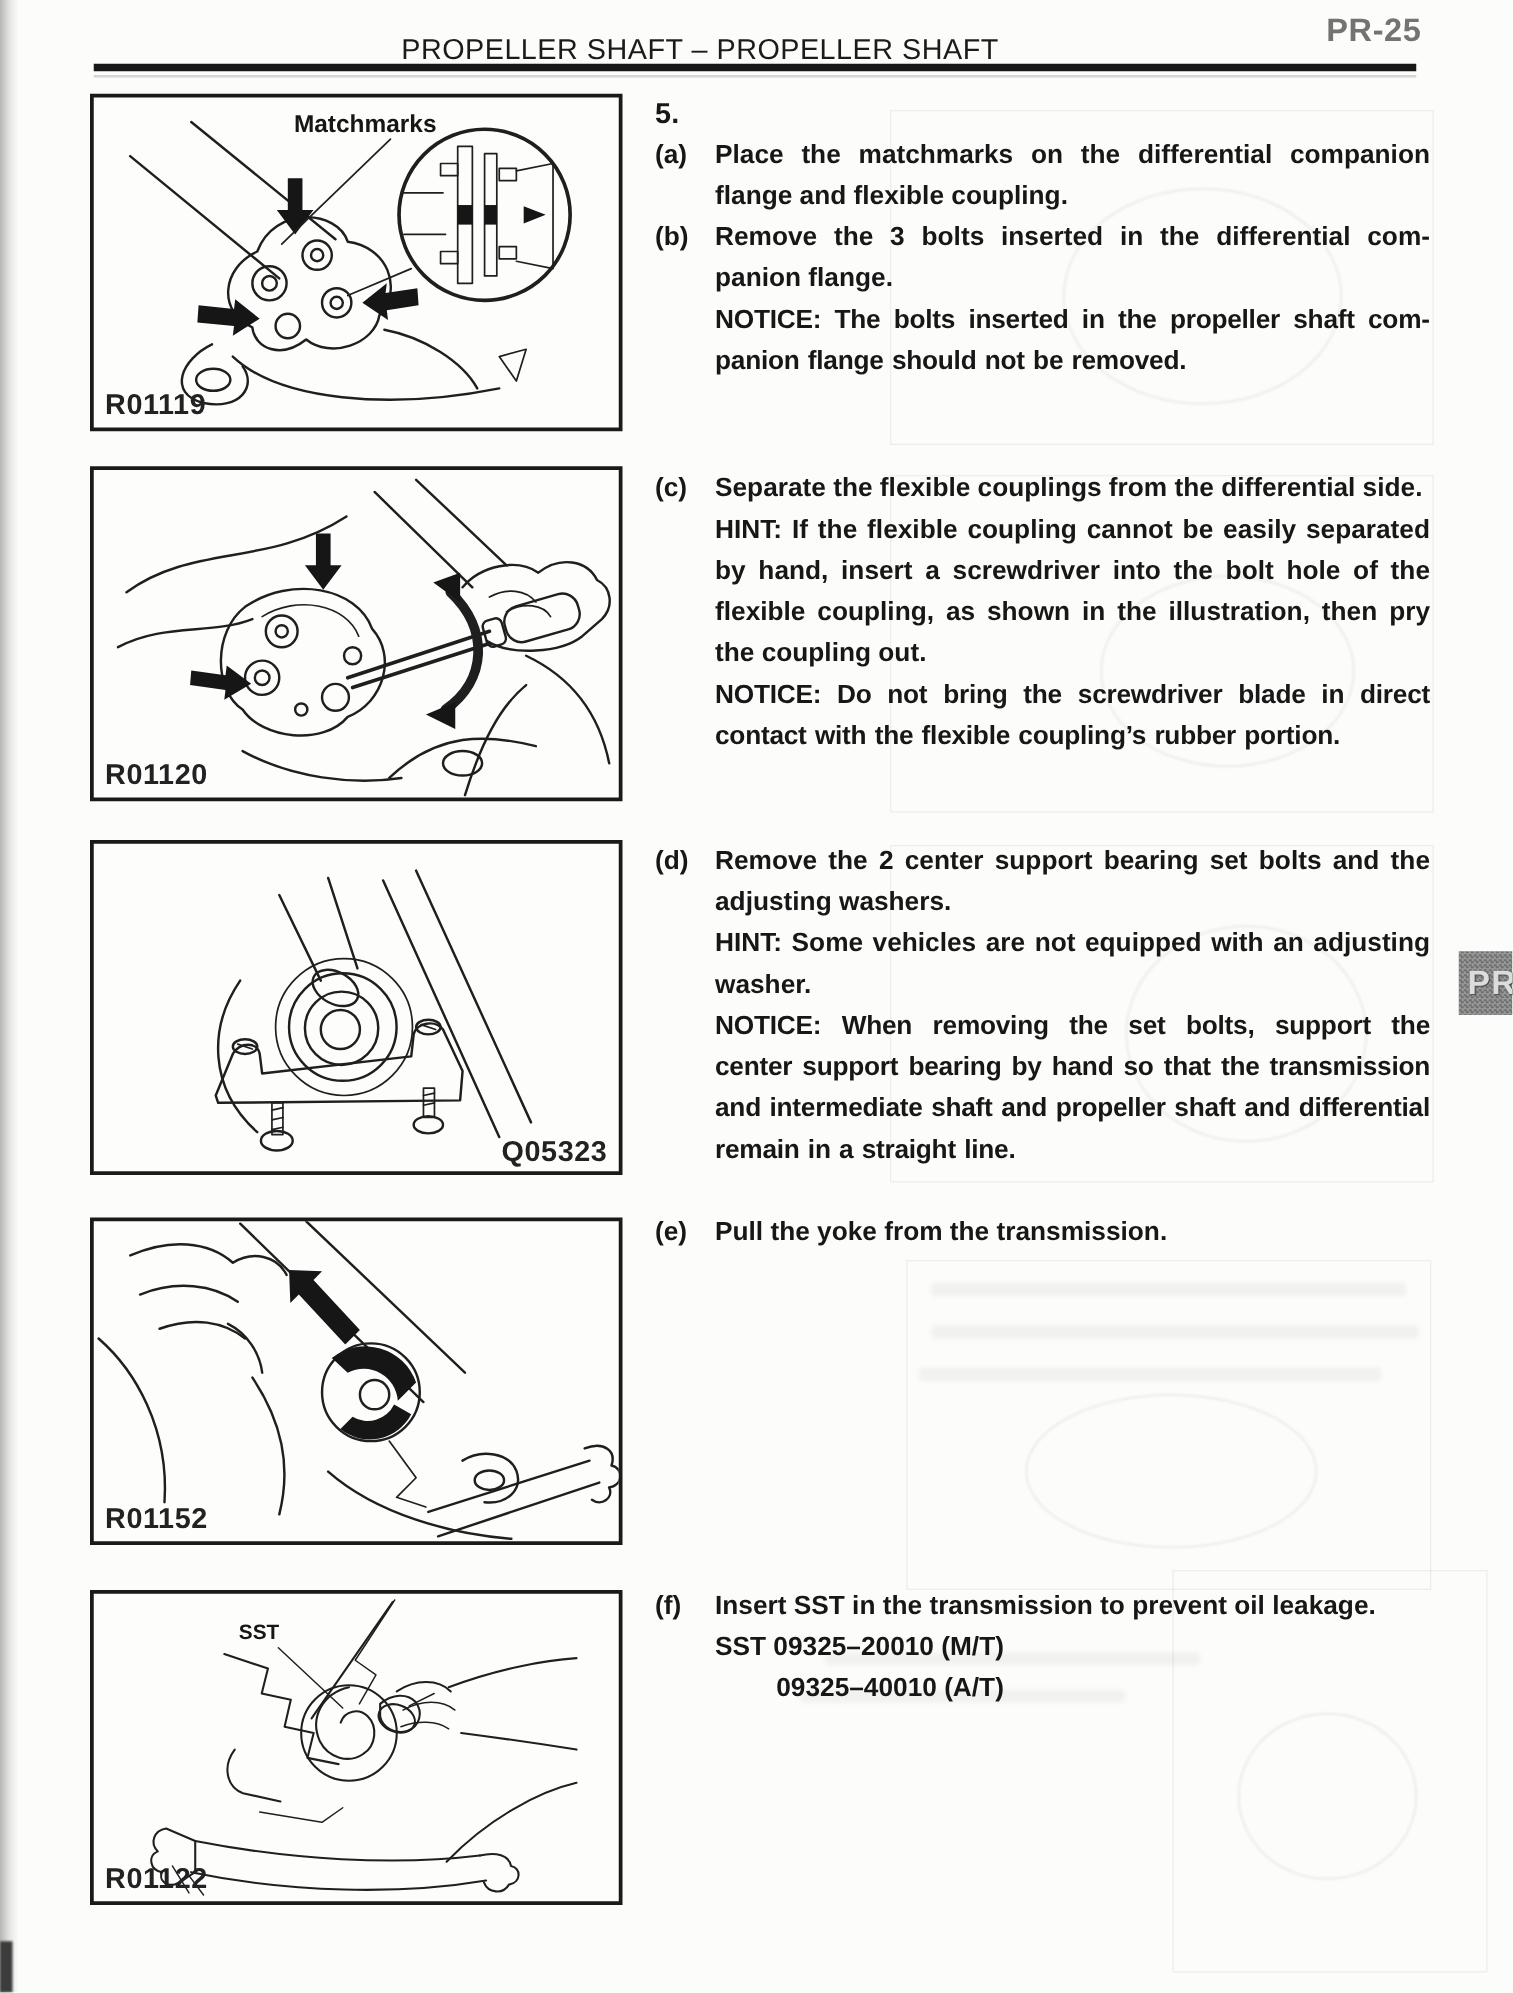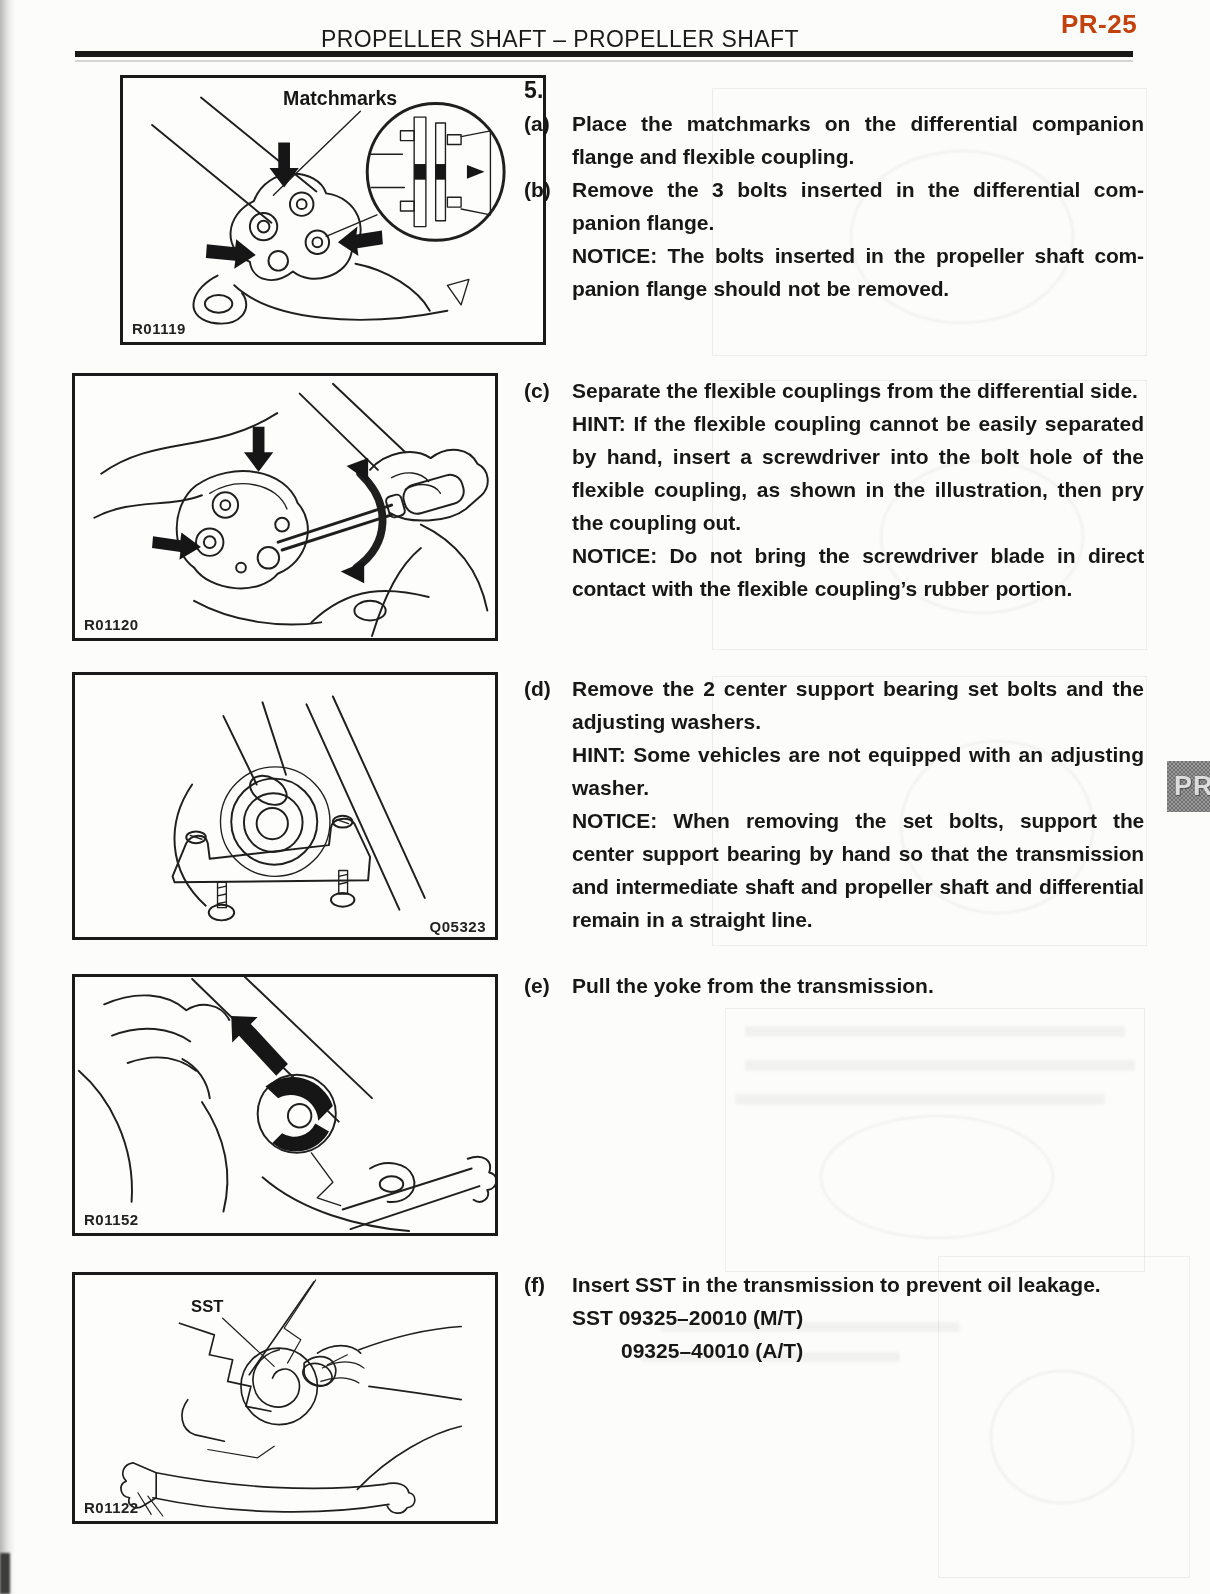--- a/index.html
+++ b/index.html
@@ -9,21 +9,21 @@
     font-family:"Liberation Sans",sans-serif;
     -webkit-font-smoothing:antialiased;
   }
   
   .hdr-title{
     position:absolute;top:26px;left:0;right:90px;text-align:center;
     font-size:23px;font-weight:400;letter-spacing:.4px;color:#1b1b1b;
   }
   .hdr-page{
     position:absolute;top:9px;left:1061px;
-    font-size:26px;font-weight:700;color:#c2410c;letter-spacing:.5px;
+    font-size:26px;font-weight:700;color:#737373;letter-spacing:.5px;
   }
   .hdr-rule{position:absolute;left:75px;top:51px;width:1058px;height:6px;background:#181818;}
   .hdr-rule-shadow{position:absolute;left:75px;top:60px;width:1058px;height:2px;background:rgba(40,40,40,.18);filter:blur(.5px);}
   
   .binding-strip{
     position:absolute;left:0;top:0;width:15px;height:1594px;
     background:linear-gradient(to right,rgba(70,70,70,.38),rgba(120,120,120,.15) 55%,rgba(0,0,0,0));
   }
   .binding-dark{position:absolute;left:0;top:1553px;width:10px;height:41px;background:#3c3c3c;filter:blur(1px);}
   .ghost-box{position:absolute;border:1px solid rgba(70,70,70,.08);}
@@ -40,33 +40,33 @@
   .side-tab span{
     font-size:27px;font-weight:700;color:#dcdcdc;
     text-shadow:0 0 1px #4a4a4a,1px 1px 0 #555;
     letter-spacing:1px;
   }
   
   .figure{
     position:absolute;left:72px;width:426px;background:#fdfdfc;
     border:3px solid #1a1a1a;box-sizing:border-box;
   }
-  .fig-1{top:75px;height:270px;margin-left:48px;}
+  .fig-1{top:75px;height:270px;}
   .fig-2{top:373px;height:268px;}
   .fig-3{top:672px;height:268px;}
   .fig-4{top:974px;height:262px;}
   .fig-5{top:1272px;height:252px;}
   .figure svg{position:absolute;left:0;top:0;width:100%;height:100%;}
   .figure svg *{stroke:#1f1f1f;stroke-width:2;fill:none;stroke-linecap:round;stroke-linejoin:round;}
   .figure svg .fill{fill:#161616;stroke:none;}
   .figure svg .thin{stroke-width:1.4;}
   .figure svg .thick{stroke-width:3;}
   .figure svg text{stroke:none;fill:#161616;font:700 20px "Liberation Sans",sans-serif;}
   .fig-code{
-    position:absolute;bottom:5px;left:9px;font-size:15px;font-weight:700;color:#222;
+    position:absolute;bottom:5px;left:9px;font-size:23px;font-weight:700;color:#222;
     letter-spacing:.5px;
   }
   .fig-code.right{left:auto;right:9px;bottom:2px;}
   
   .txtblock{position:absolute;left:524px;width:620px;}
   .blk-a{top:74px;}
   .blk-c{top:374px;}
   .blk-d{top:672px;}
   .blk-e{top:969px;}
   .blk-f{top:1268px;}

